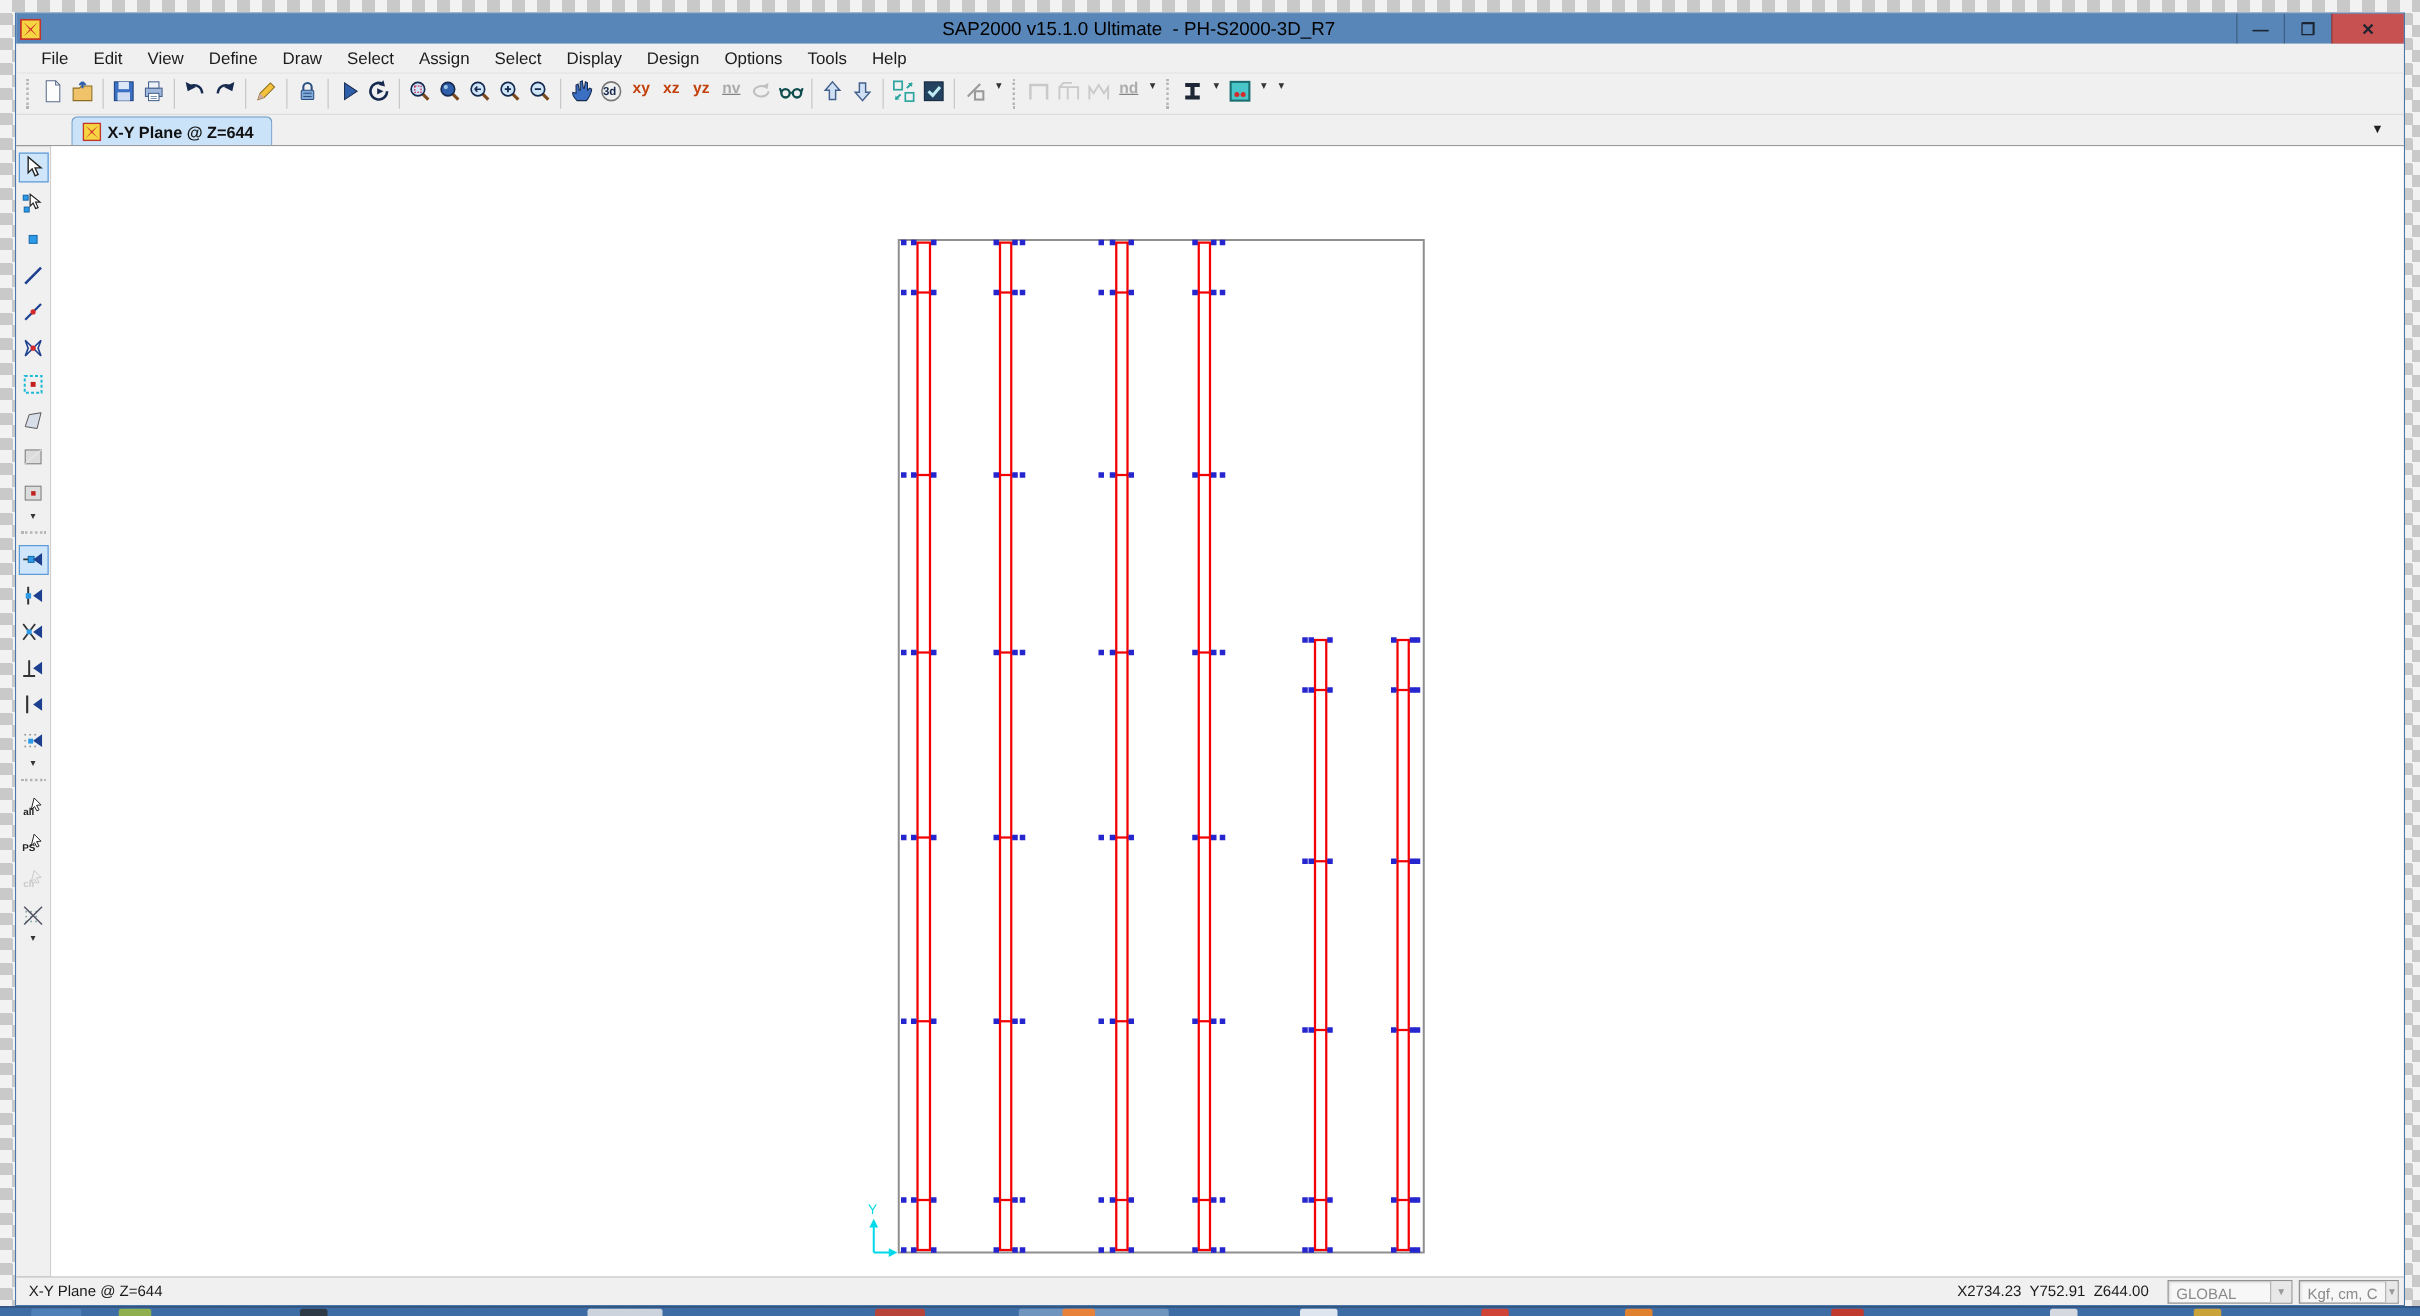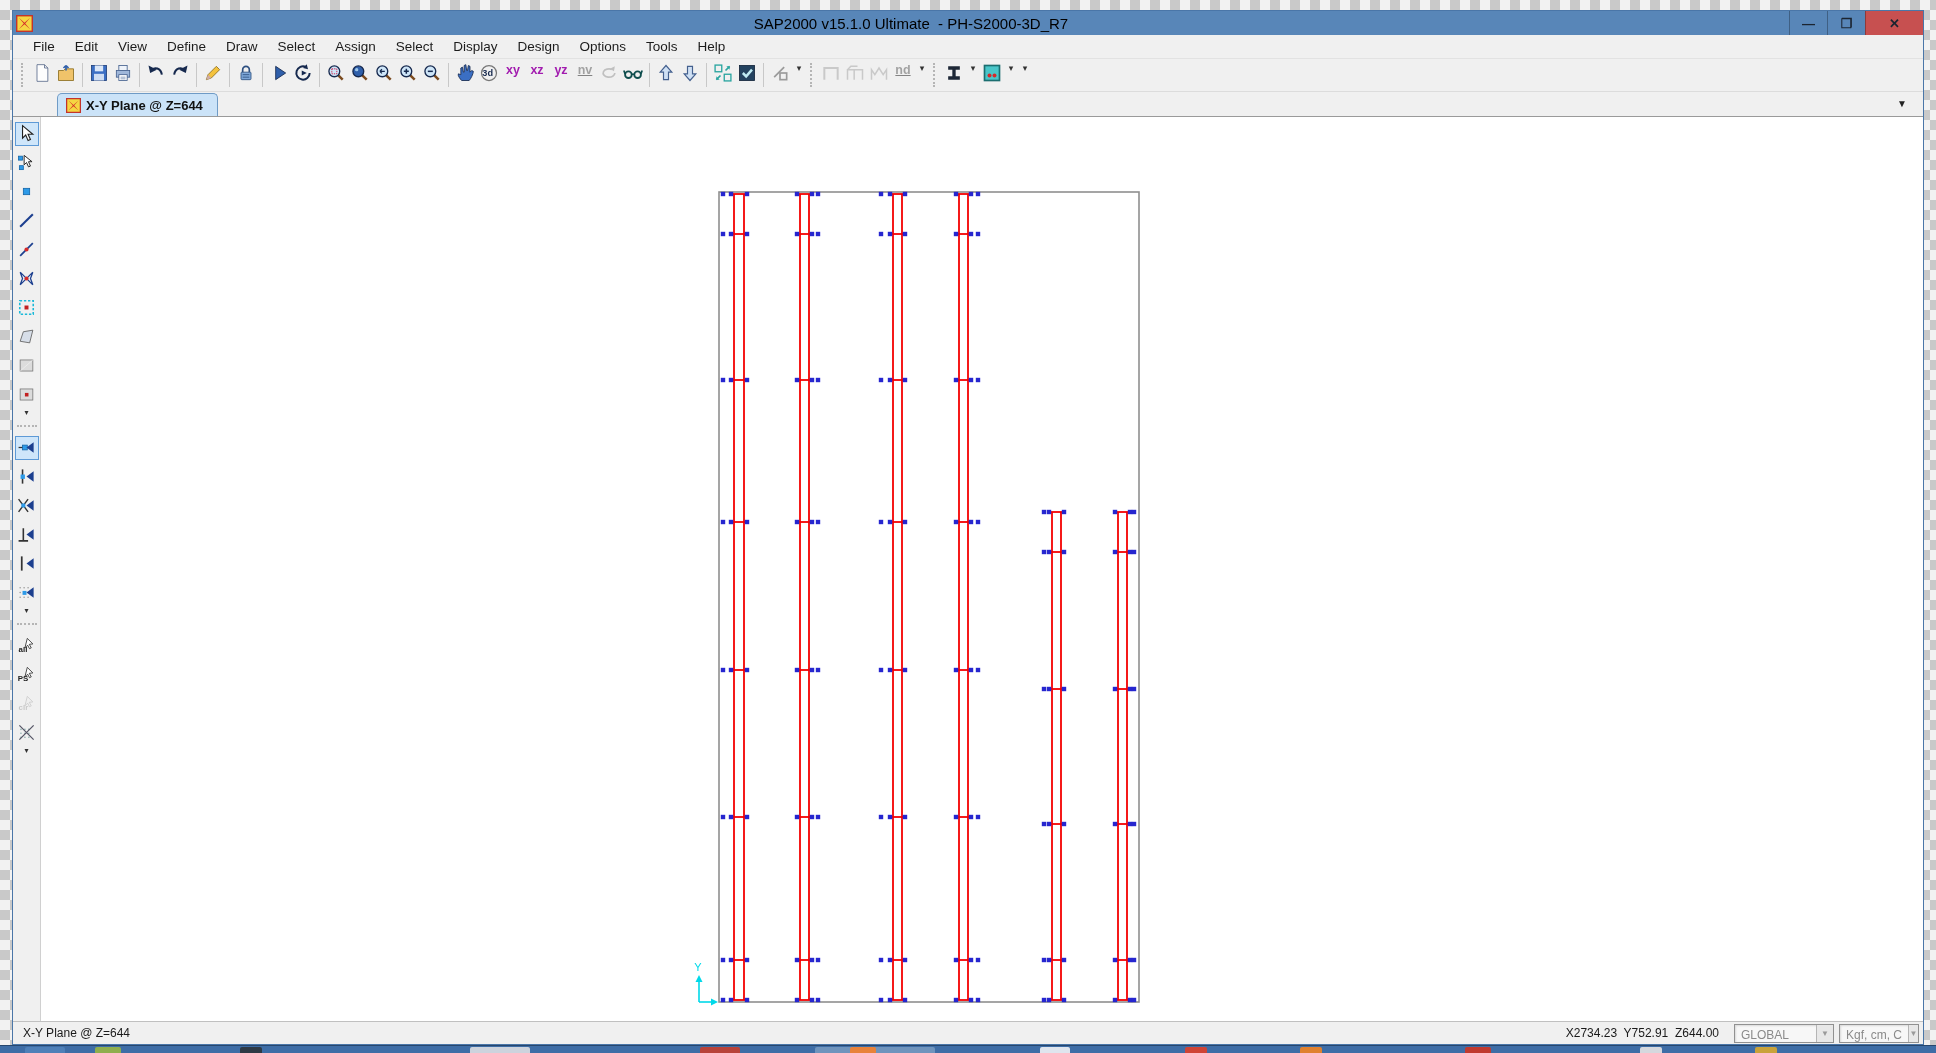--- a/index.html
+++ b/index.html
@@ -23,21 +23,21 @@
     border-bottom:1px solid #e2e2e2;flex:0 0 auto;}
   .menu-item{padding:3px 10px;font-size:13.5px;color:#1c1c1c;cursor:default;}
   
   .toolbar{height:33px;background:#f0f0f0;display:flex;align-items:center;padding-left:4px;
     border-bottom:1px solid #dcdcdc;flex:0 0 auto;}
   .thandle{width:5px;height:24px;margin:0 4px;border-left:2px dotted #b5b5b5;}
   .tsep{width:1px;height:24px;background:#c8c8c8;margin:0 4px;}
   .tb-btn{width:24px;height:26px;display:flex;align-items:flex-start;justify-content:center;
     background:transparent;border:1px solid transparent;padding:0;}
   .tb-btn svg{width:20px;height:20px;display:block;}
-  .tb-btn .txticon{font-size:12.5px;font-weight:bold;color:#a21caf;}
+  .tb-btn .txticon{font-size:12.5px;font-weight:bold;color:#c2410c;}
   .tb-btn.disabled{opacity:.45;filter:grayscale(1);text-decoration:underline;}
   .tb-btn .dd{font-size:9px;color:#333;}
   .tb-btn.narrow{width:14px;}
   
   .tabbar{height:25px;background:#f0f0f0;border-bottom:1px solid #9a9a9a;display:flex;
     align-items:flex-end;padding-left:44px;position:relative;flex:0 0 auto;}
   .tab{height:23px;display:flex;align-items:center;gap:5px;padding:0 14px 0 8px;
     background:#cbe3f8;border:1px solid #6f9bc6;border-bottom:none;
     border-radius:5px 5px 0 0;font-size:13px;font-weight:bold;color:#111;}
   .tab svg{width:15px;height:15px;}

